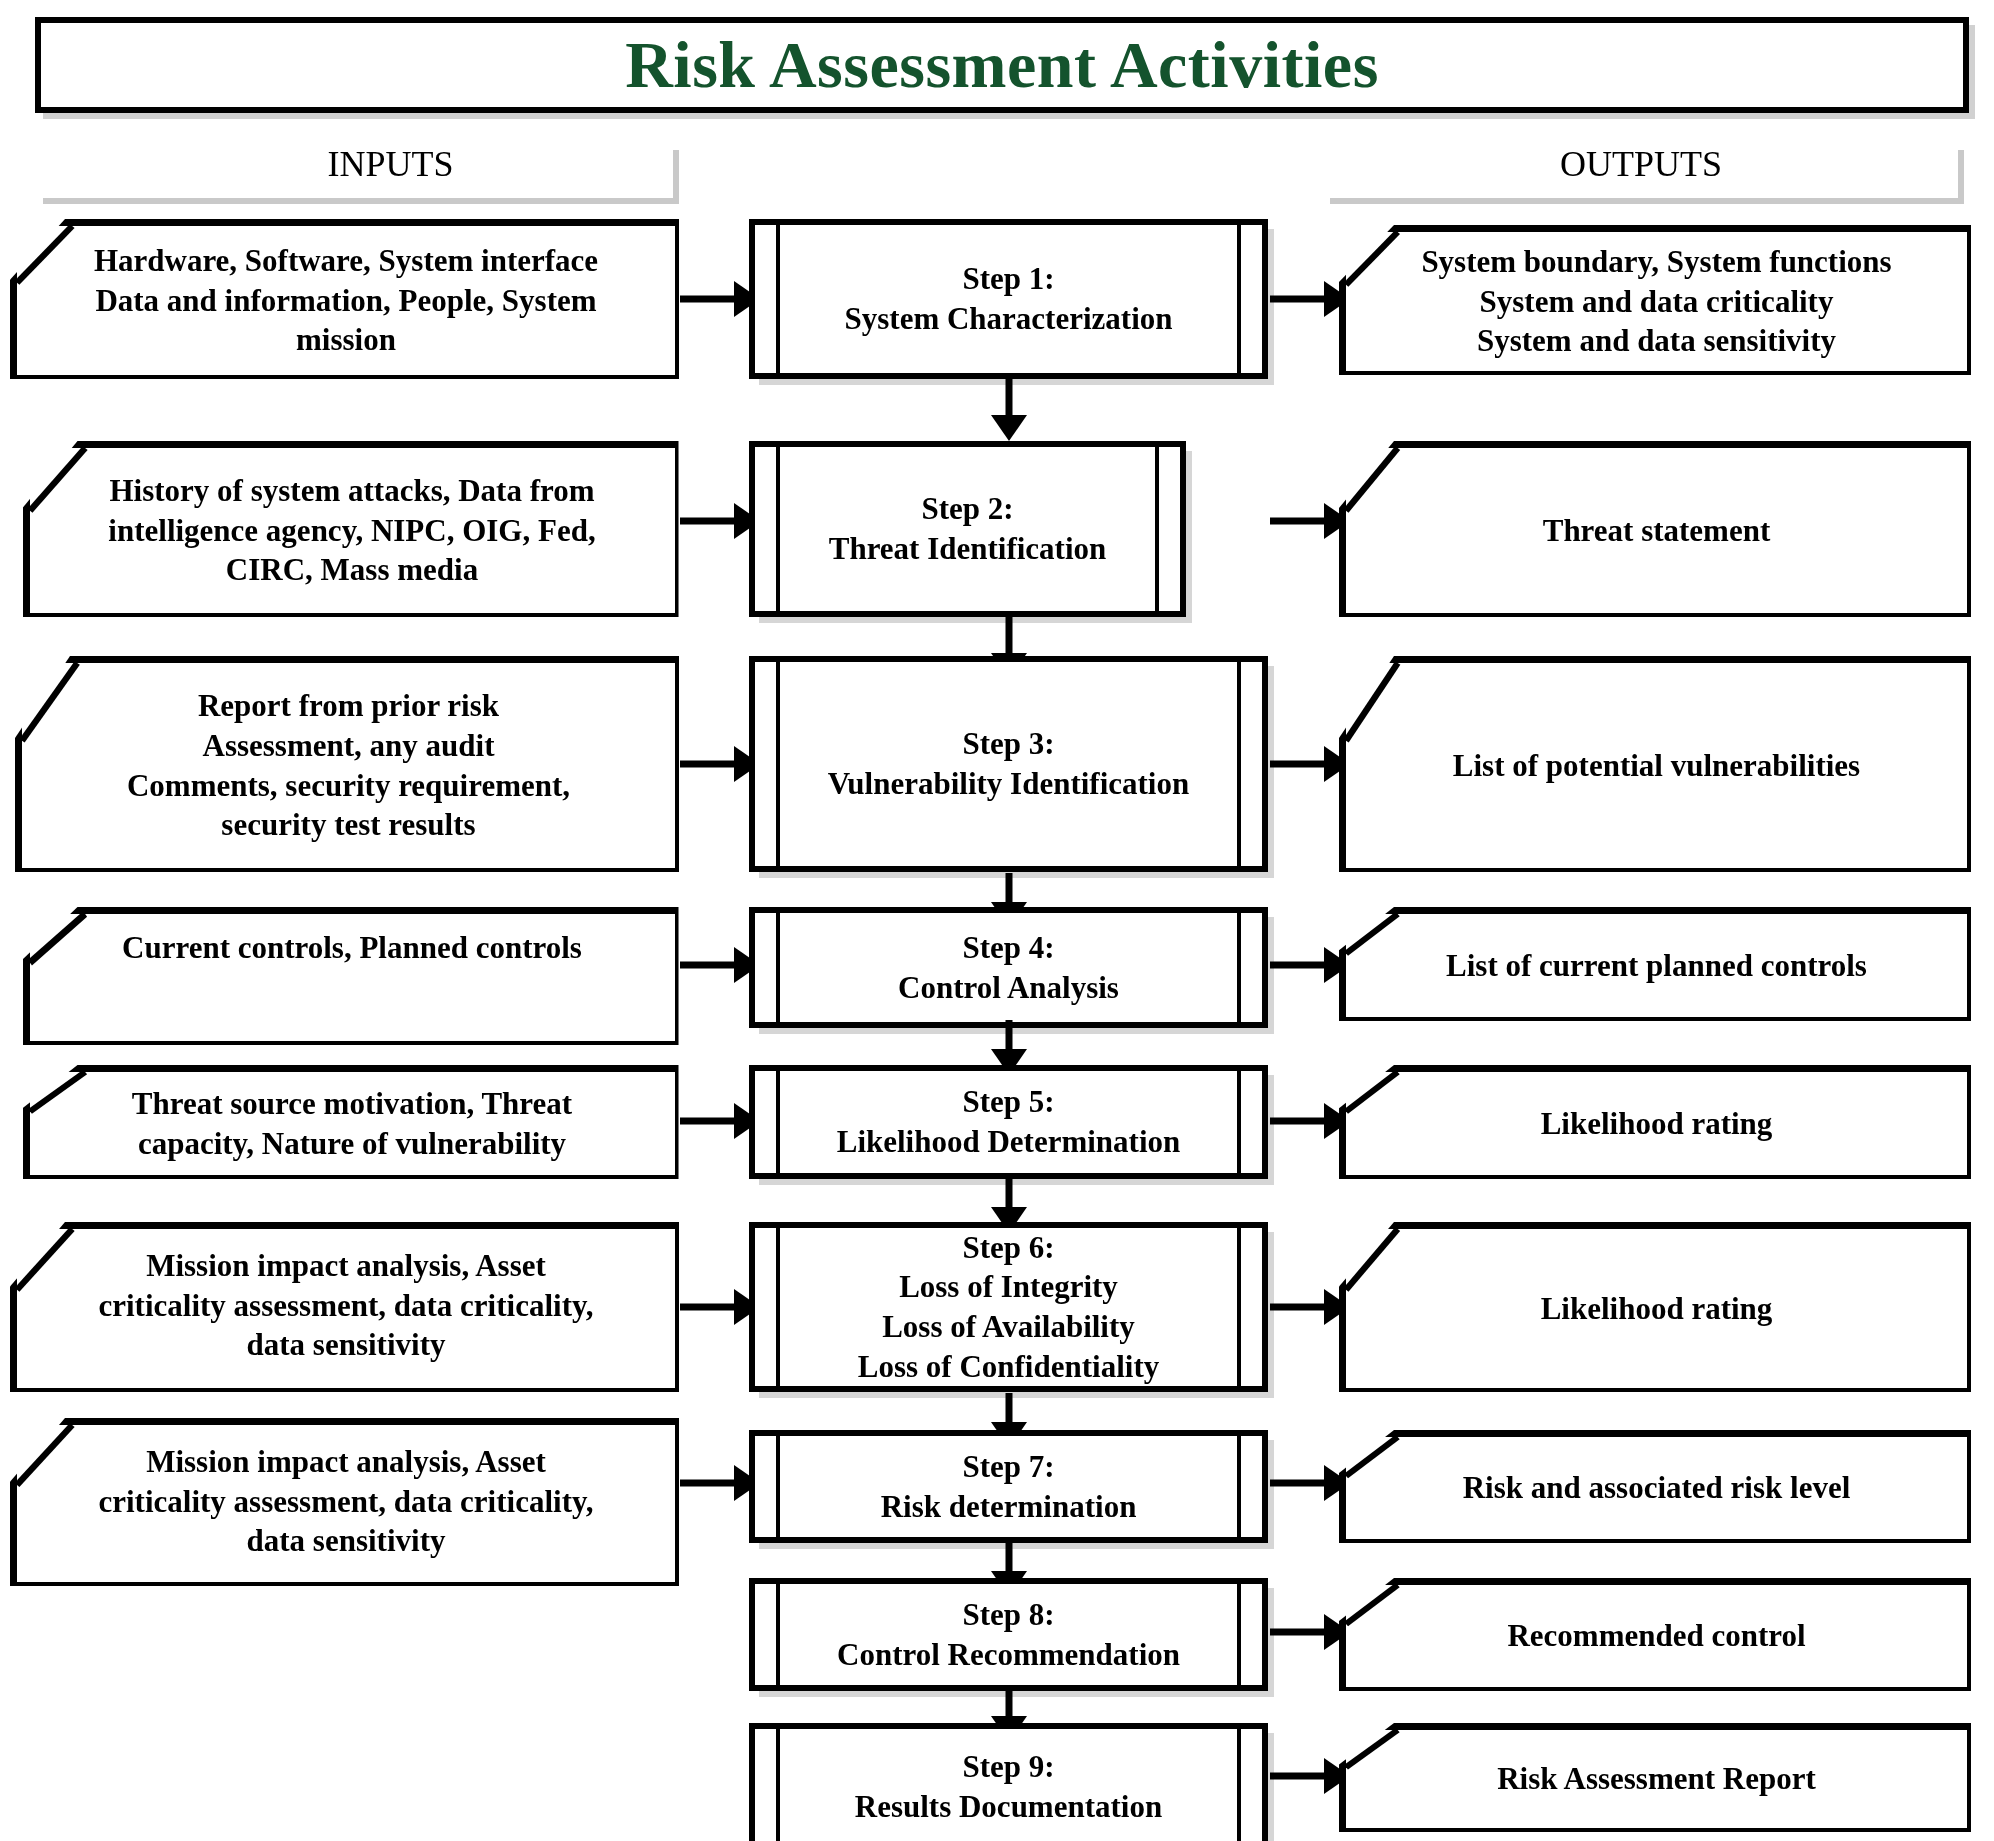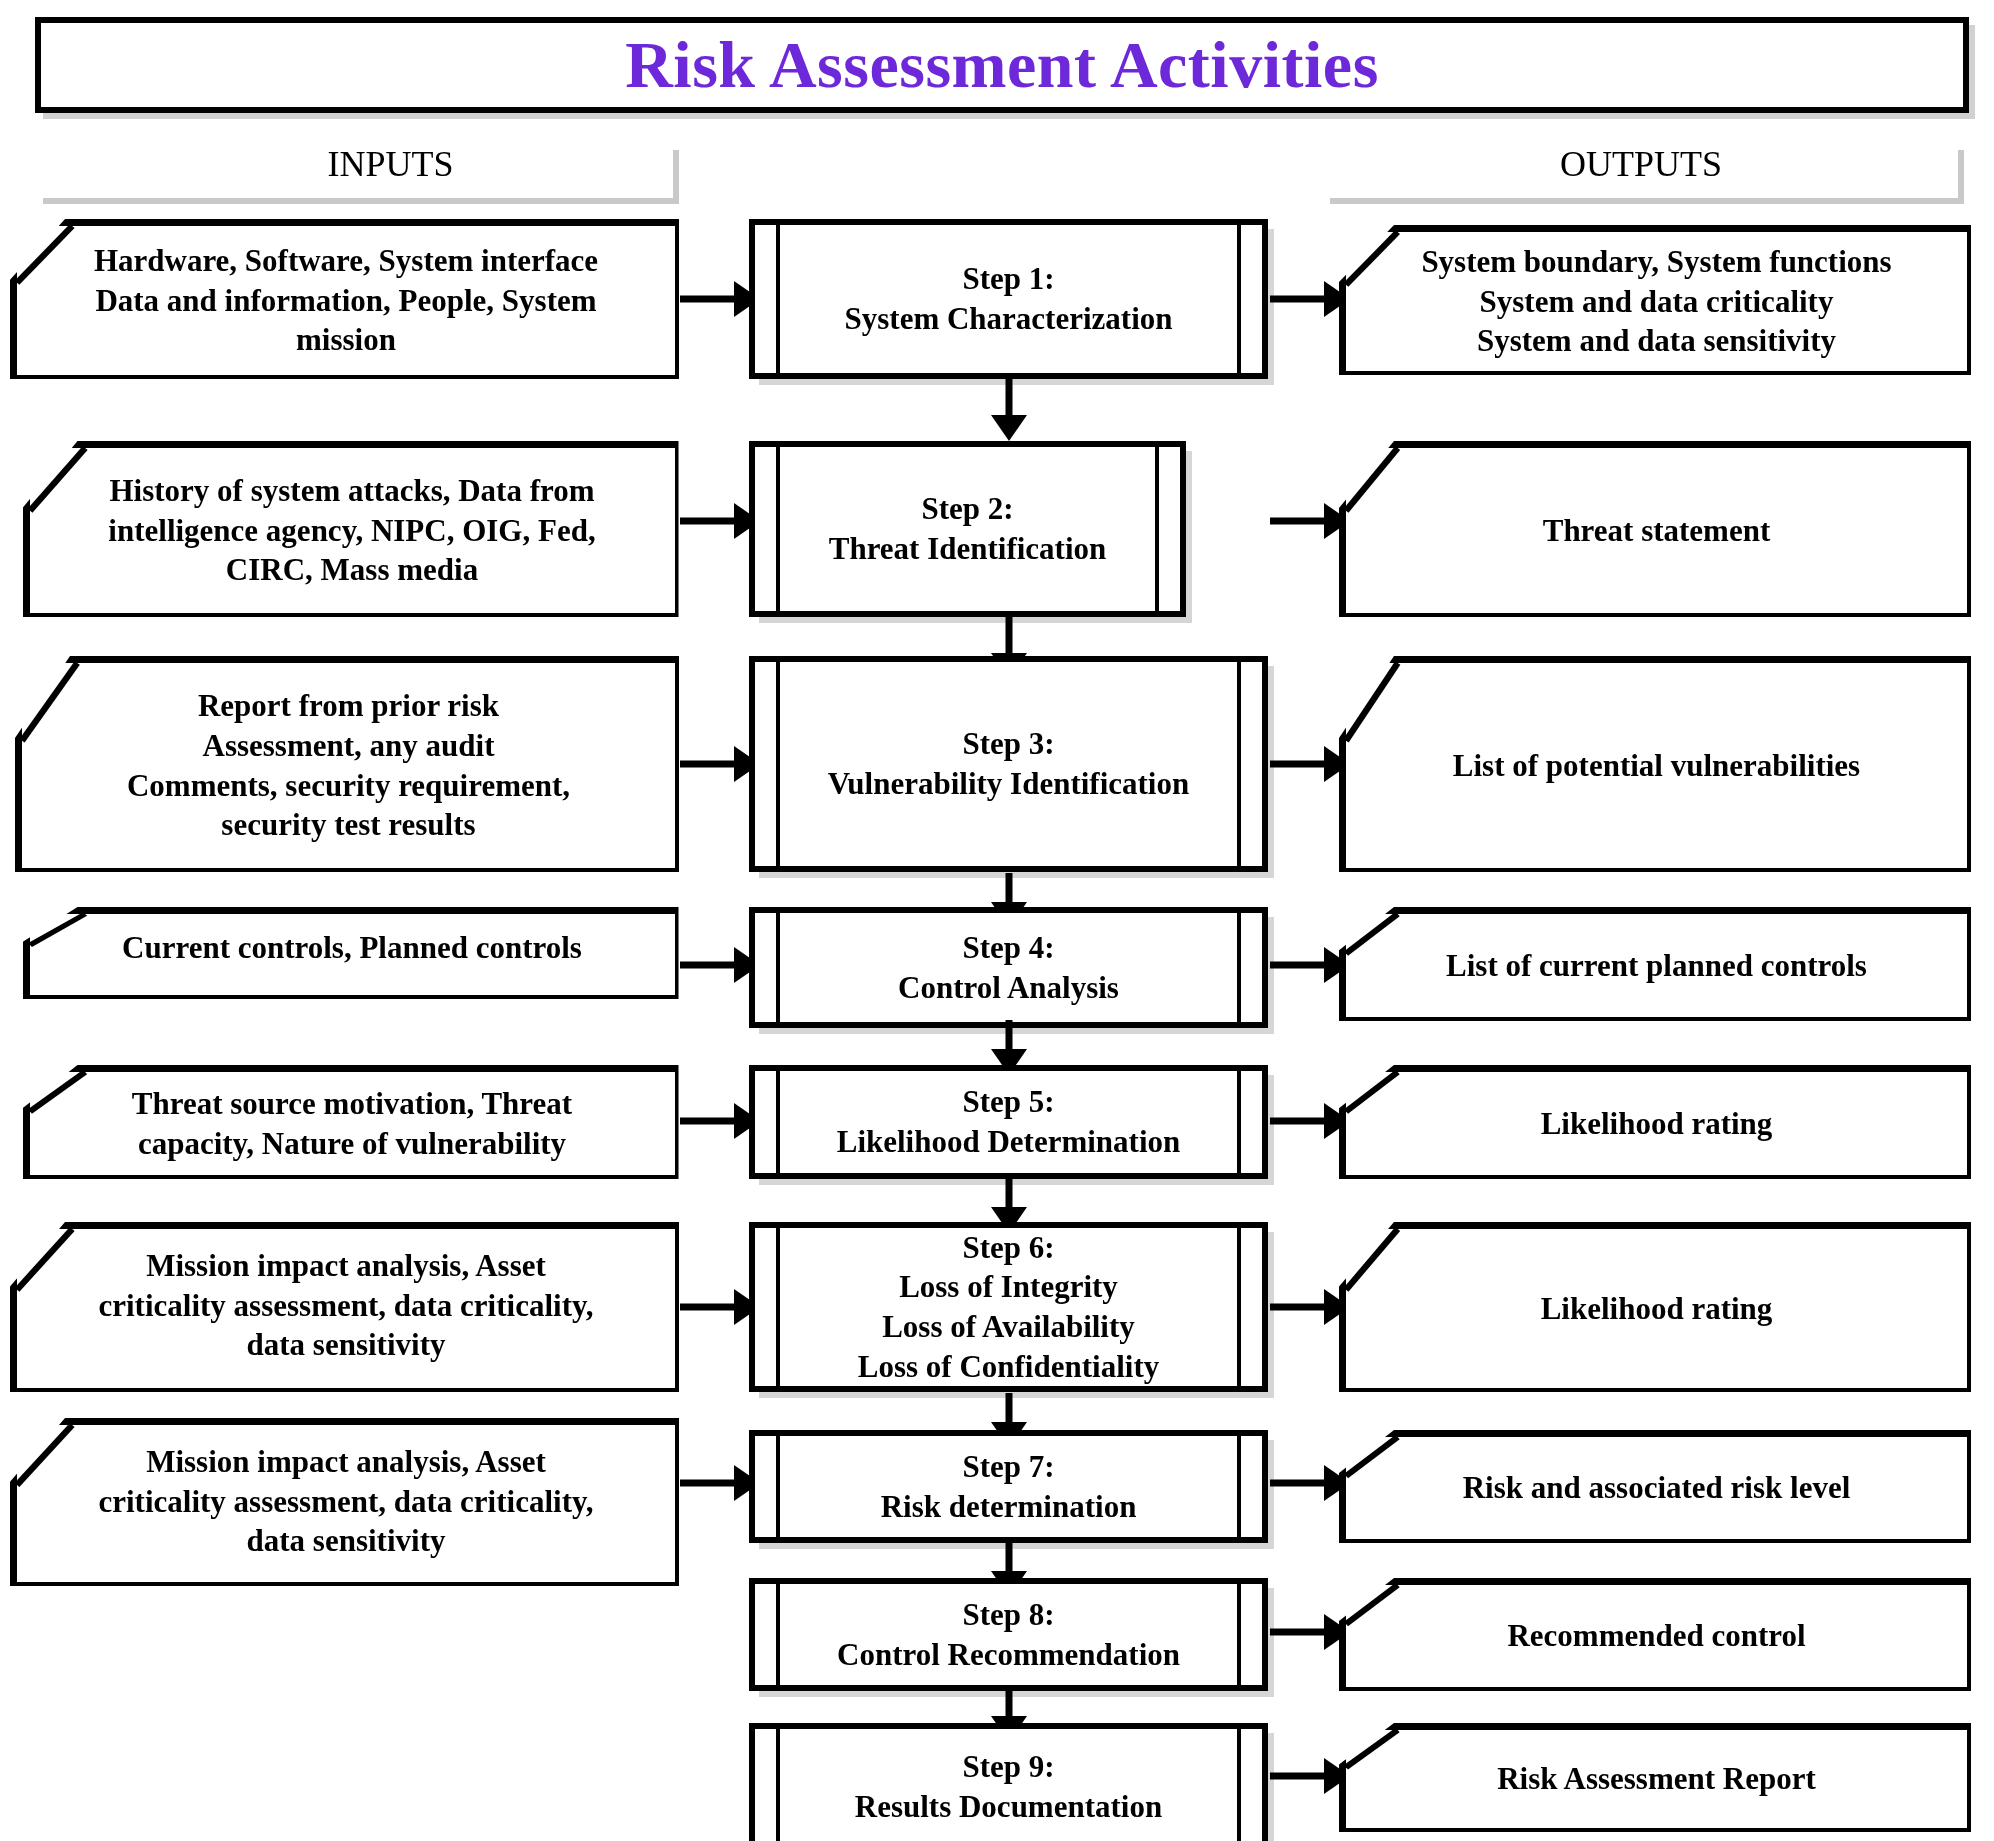--- a/index.html
+++ b/index.html
@@ -28,21 +28,21 @@
     box-sizing: border-box;
     box-shadow: 7px 7px 0 -1px rgba(0,0,0,0.18);
     display: flex;
     align-items: center;
     justify-content: center;
   }
   .title-text {
     font-size: 66px;
     font-weight: bold;
     letter-spacing: 0.5px;
-    color: #6d28d9;
+    color: #14532d;
     white-space: nowrap;
   }
 
   
   .col-header {
     position: absolute;
     font-size: 36px;
     font-weight: normal;
     color: #000000;
     text-align: center;
@@ -260,21 +260,21 @@
         <line x1="0" y1="164" x2="105" y2="0"></line>
       </svg>
     <div class="shape-label">List of potential vulnerabilities</div>
   </div>
 
   <div class="arrow-v" style="left:991px; top:873px; width:36px; height:55px;">
     <div class="stem" style="height:33px;"></div>
       <div class="head"></div>
   </div>
 
-  <div class="flow-shape card" style="left:22.5px; top:907px; width:656px; height:92px;">
+  <div class="flow-shape card" style="left:22.5px; top:907px; width:656px; height:138px;">
     <svg class="chamfer" viewBox="0 0 1310 227" preserveAspectRatio="none">
         <line x1="0" y1="87" x2="112" y2="0"></line>
       </svg>
     <div class="shape-label" style="align-self:flex-start; margin-top:14px;">Current controls, Planned controls</div>
   </div>
   <div class="arrow-h" style="left:680px; top:947px; width:80px; height:36px;">
     <div class="stem" style="width:59px;"></div>
       <div class="head"></div>
   </div>
   <div class="flow-shape process" style="left:749px; top:907px; width:519px; height:121px;">

